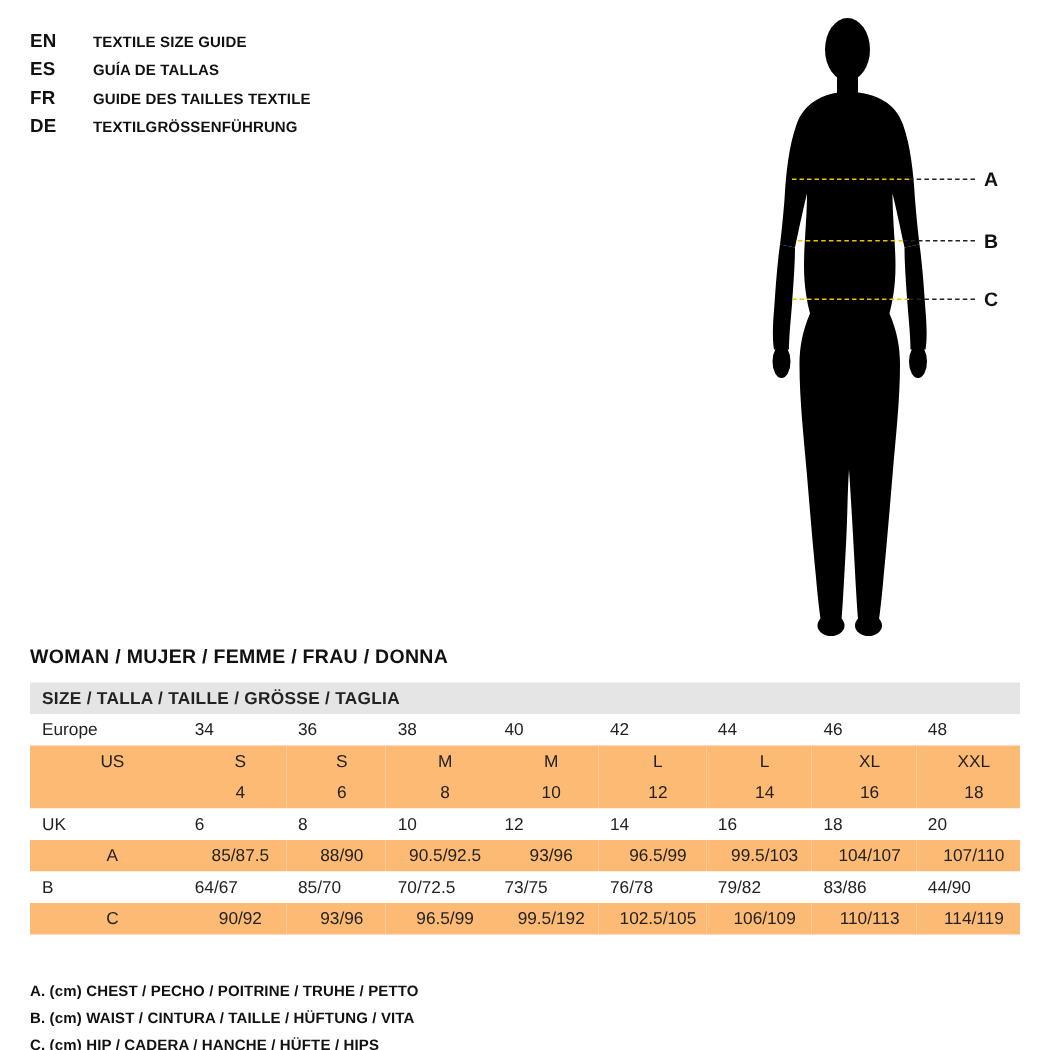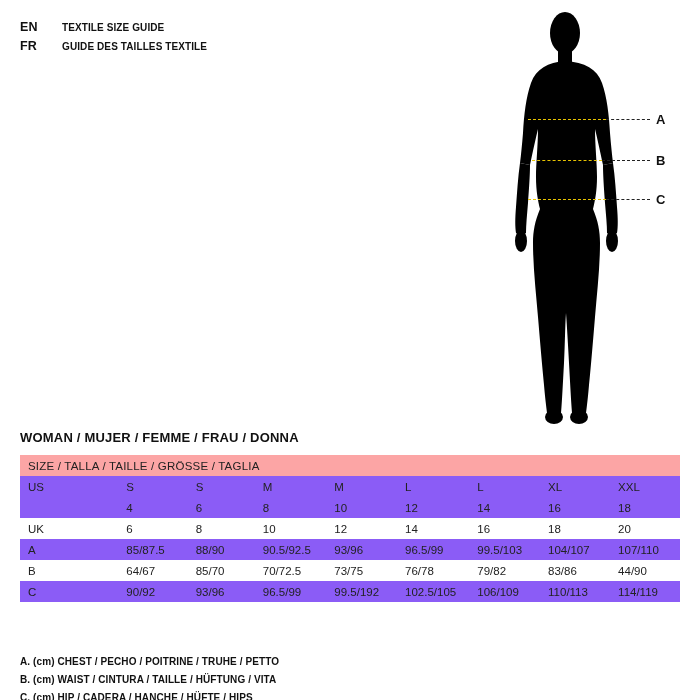--- a/index.html
+++ b/index.html
@@ -97,25 +97,25 @@
     font-size: 11.5px;
     color: #222;
   }
   table.size-table td {
     padding: 3px 0 3px 8px;
     height: 15px;
     vertical-align: middle;
     white-space: nowrap;
   }
   .row-head {
-    background: #fca5a5;
-    font-weight: normal;
+    background: #e5e5e5;
+    font-weight: bold;
     letter-spacing: 0.2px;
   }
-  .row-alt { background: #8b5cf6; }
+  .row-alt { background: #fdba74; text-align: center; }
   .row-plain { background: #ffffff; }
   .c0 { width: 112px; }
   .cd { width: 68px; }
 
   
   .legend {
     position: absolute;
     left: 20px;
     top: 653px;
     font-size: 10px;
@@ -130,22 +130,30 @@
 <body>
 
 <div class="page">
 
   <div class="titles">
     <div class="title-row">
       <span class="lang-code">EN</span>
       <span class="lang-text">TEXTILE SIZE GUIDE</span>
     </div>
     <div class="title-row">
+      <span class="lang-code">ES</span>
+      <span class="lang-text">GUÍA DE TALLAS</span>
+    </div>
+    <div class="title-row">
       <span class="lang-code">FR</span>
       <span class="lang-text">GUIDE DES TAILLES TEXTILE</span>
+    </div>
+    <div class="title-row">
+      <span class="lang-code">DE</span>
+      <span class="lang-text">TEXTILGRÖSSENFÜHRUNG</span>
     </div>
   </div>
 
   <div class="figure-wrap">
     <svg class="figure-svg" width="220" height="430" viewBox="0 0 220 430">
       <g fill="#000000">
 
         <ellipse cx="95" cy="28" rx="15" ry="21"></ellipse>
 
         <rect x="88" y="45" width="14" height="14"></rect>
@@ -205,20 +213,31 @@
     <div class="measure-label" style="left:186px; top:187px;">C</div>
   </div>
 
   <div class="woman-head">WOMAN / MUJER / FEMME / FRAU / DONNA</div>
 
   <table class="size-table">
     <tbody>
       <tr class="row-head">
         <td class="c0" colspan="9">SIZE / TALLA / TAILLE / GRÖSSE / TAGLIA</td>
       </tr>
+      <tr class="row-plain">
+        <td class="c0">Europe</td>
+        <td class="cd">34</td>
+        <td class="cd">36</td>
+        <td class="cd">38</td>
+        <td class="cd">40</td>
+        <td class="cd">42</td>
+        <td class="cd">44</td>
+        <td class="cd">46</td>
+        <td class="cd">48</td>
+      </tr>
       <tr class="row-alt">
         <td class="c0">US</td>
         <td class="cd">S</td>
         <td class="cd">S</td>
         <td class="cd">M</td>
         <td class="cd">M</td>
         <td class="cd">L</td>
         <td class="cd">L</td>
         <td class="cd">XL</td>
         <td class="cd">XXL</td>

